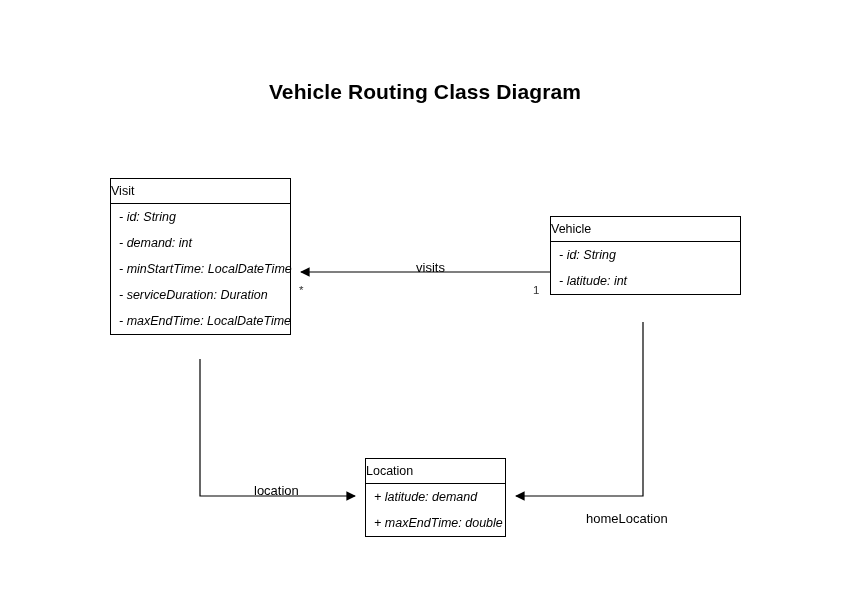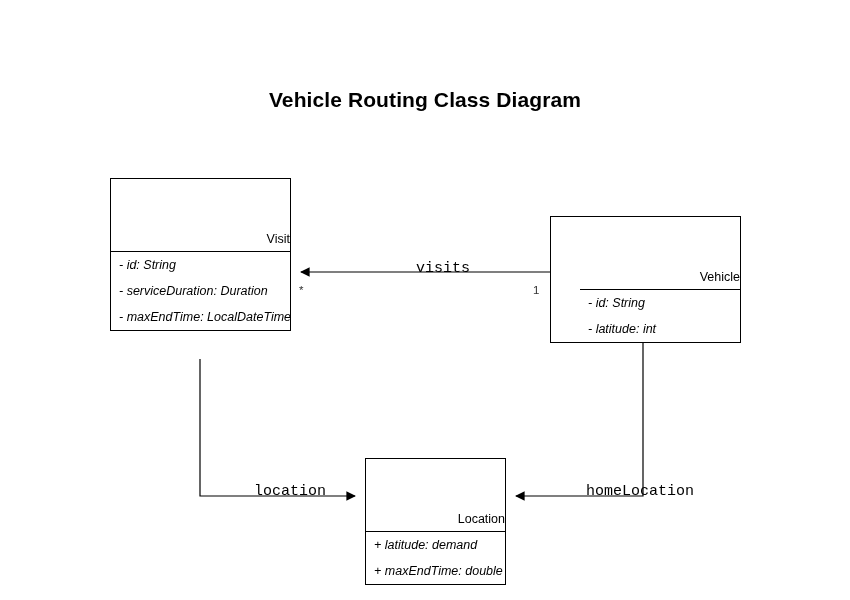--- a/index.html
+++ b/index.html
@@ -18,86 +18,84 @@
 
   #canvas {
     position: absolute;
     inset: 0;
   }
 
   
   .diagram-title {
     position: absolute;
     left: 0;
-    top: 88px;
+    top: 80px;
     width: 850px;
     text-align: center;
     font-size: 21px;
     font-weight: bold;
     color: #000000;
     letter-spacing: 0.1px;
   }
 
   
   .uml-class {
     position: absolute;
     box-sizing: border-box;
     border: 1px solid #000000;
     background: #ffffff;
     z-index: 3;
   }
   .uml-class-name {
     box-sizing: border-box;
     height: 25px;
     line-height: 25px;
-    text-align: right;
+    text-align: left;
     font-size: 12.5px;
     border-bottom: 1px solid #000000;
     background: #ffffff;
-    margin-top: 48px;
   }
   .uml-attrs {
     box-sizing: border-box;
     padding: 0;
   }
   .uml-attr {
     box-sizing: border-box;
     height: 26px;
     line-height: 26px;
     padding-left: 8px;
     font-size: 12.5px;
     white-space: nowrap;
     font-style: italic;
   }
 
   
   #class-visit    { left: 110px; top: 178px; width: 181px; }
-  #class-vehicle  { left: 550px; top: 216px; width: 191px; padding-left: 29px; }
+  #class-vehicle  { left: 550px; top: 216px; width: 191px; }
   #class-location { left: 365px; top: 458px; width: 141px; }
 
   
   .edge-label {
     position: absolute;
-    font-size: 15px;
+    font-size: 13px;
     color: #000000;
     white-space: nowrap;
     z-index: 4;
-    font-family: Liberation Mono, monospace;
   }
   .mult-label {
     position: absolute;
     font-size: 11.5px;
     color: #333333;
     white-space: nowrap;
     z-index: 4;
   }
 
   #label-visits       { left: 416px; top: 260px; }
   #label-location     { left: 254px; top: 483px; }
-  #label-homelocation { left: 546px; top: 483px; padding-left: 40px; }
+  #label-homelocation { left: 546px; top: 511px; padding-left: 40px; }
 
   #mult-visit-side   { left: 299px; top: 284px; }
   #mult-vehicle-side { left: 533px; top: 284px; }
 
   svg { overflow: visible; }
 </style>
 </head>
 <body>
 
 <div id="canvas">
@@ -121,20 +119,22 @@
       <polyline points="643,322 643,496 516,496" fill="none" stroke="#000000" stroke-width="1.2" marker-end="url(#arrow-left)"></polyline>
     </g>
   </svg>
 
   <div class="diagram-title">Vehicle Routing Class Diagram</div>
 
   <div class="uml-class" id="class-visit">
     <div class="uml-class-name">Visit</div>
     <div class="uml-attrs">
       <div class="uml-attr">- id: String</div>
+      <div class="uml-attr">- demand: int</div>
+      <div class="uml-attr">- minStartTime: LocalDateTime</div>
       <div class="uml-attr">- serviceDuration: Duration</div>
       <div class="uml-attr">- maxEndTime: LocalDateTime</div>
     </div>
   </div>
 
   <div class="uml-class" id="class-vehicle">
     <div class="uml-class-name">Vehicle</div>
     <div class="uml-attrs">
       <div class="uml-attr">- id: String</div>
       <div class="uml-attr">- latitude: int</div>

